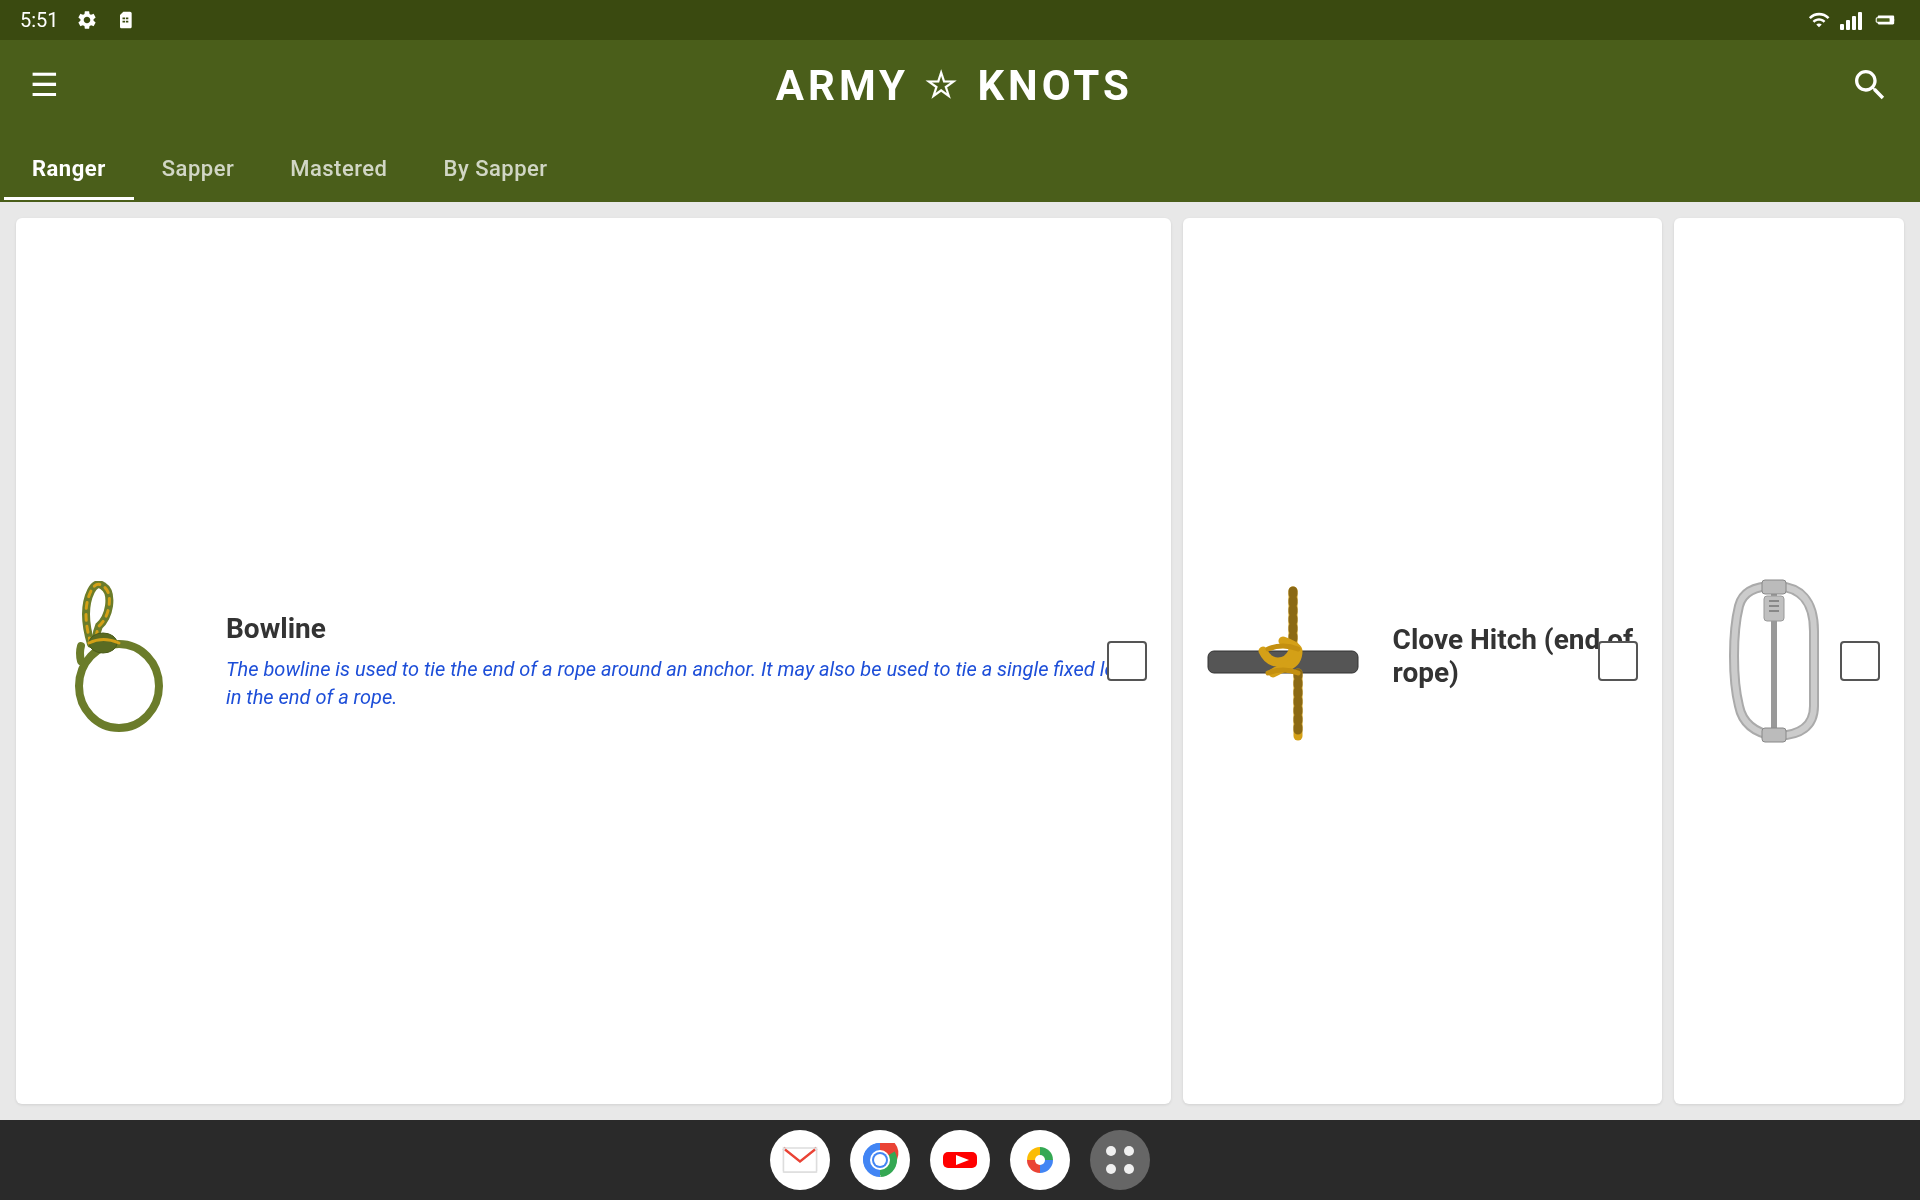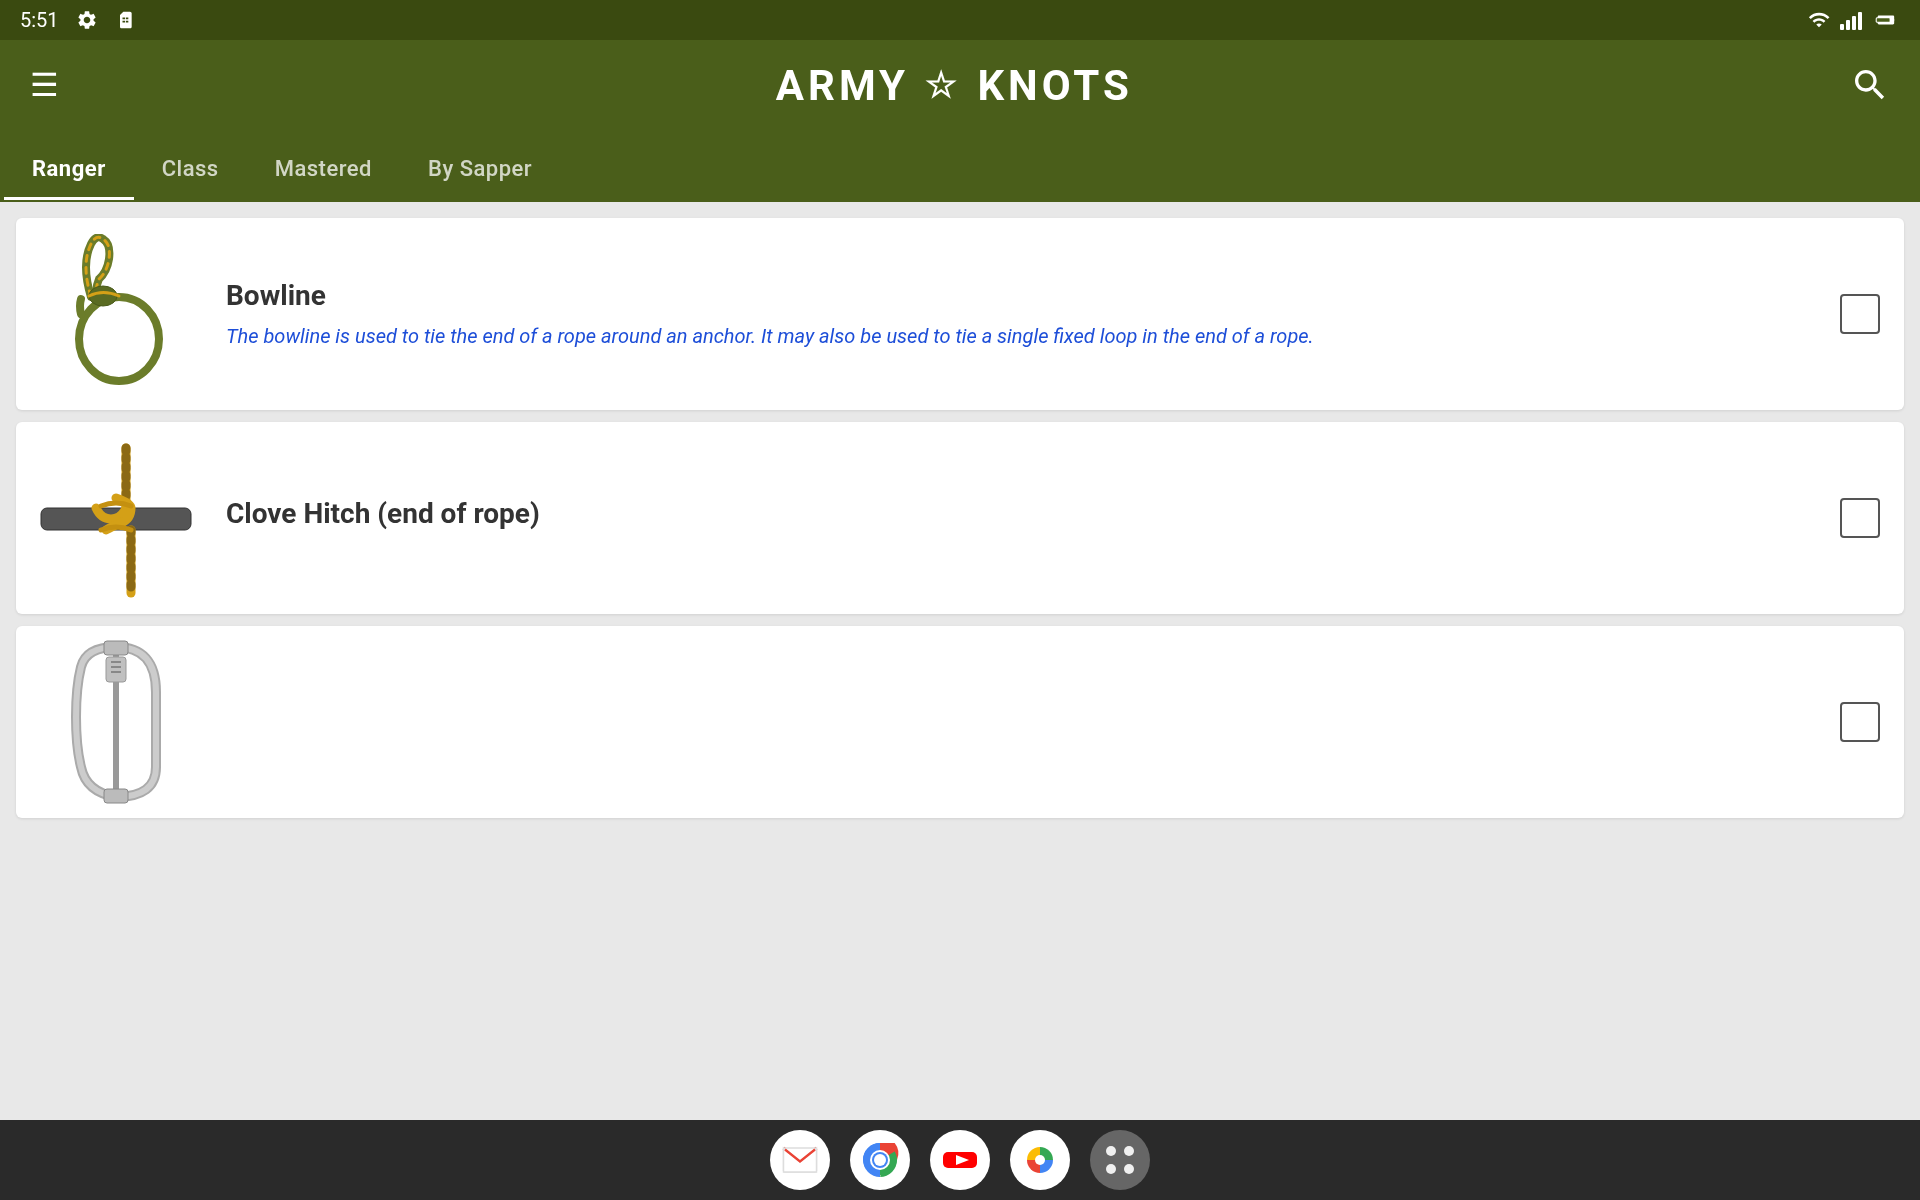--- a/index.html
+++ b/index.html
@@ -71,21 +71,21 @@
       font-weight: 700;
     }
 
     
     #content {
       background: #e8e8e8;
       height: calc(1200px - 40px - 90px - 72px - 80px);
       overflow-y: auto;
       padding: 16px 16px;
       display: flex;
-      flex-direction: column;
+      flex-direction: row;
       gap: 12px;
     }
 
     
     .knot-card {
       background: white;
       border-radius: 6px;
       display: flex;
       align-items: center;
       padding: 16px 20px;
@@ -221,21 +221,21 @@
     <span class="star-icon">☆</span>
     <span>KNOTS</span>
   </div>
   <svg class="search-icon" width="40" height="40" viewBox="0 0 24 24" fill="white">
     <path d="M15.5 14h-.79l-.28-.27C15.41 12.59 16 11.11 16 9.5 16 5.91 13.09 3 9.5 3S3 5.91 3 9.5 5.91 16 9.5 16c1.61 0 3.09-.59 4.23-1.57l.27.28v.79l5 4.99L20.49 19l-4.99-5zm-6 0C7.01 14 5 11.99 5 9.5S7.01 5 9.5 5 14 7.01 14 9.5 11.99 14 9.5 14z"></path>
   </svg>
 </div>
 
 <div id="tab-bar">
   <div class="tab active">Ranger</div>
-  <div class="tab">Class</div>
+  <div class="tab">Sapper</div>
   <div class="tab">Mastered</div>
   <div class="tab">By Sapper</div>
 </div>
 
 <div id="content">
 
   <div class="knot-card">
     <div class="knot-image">
 
       <svg width="110" height="160" viewBox="0 0 110 160">

